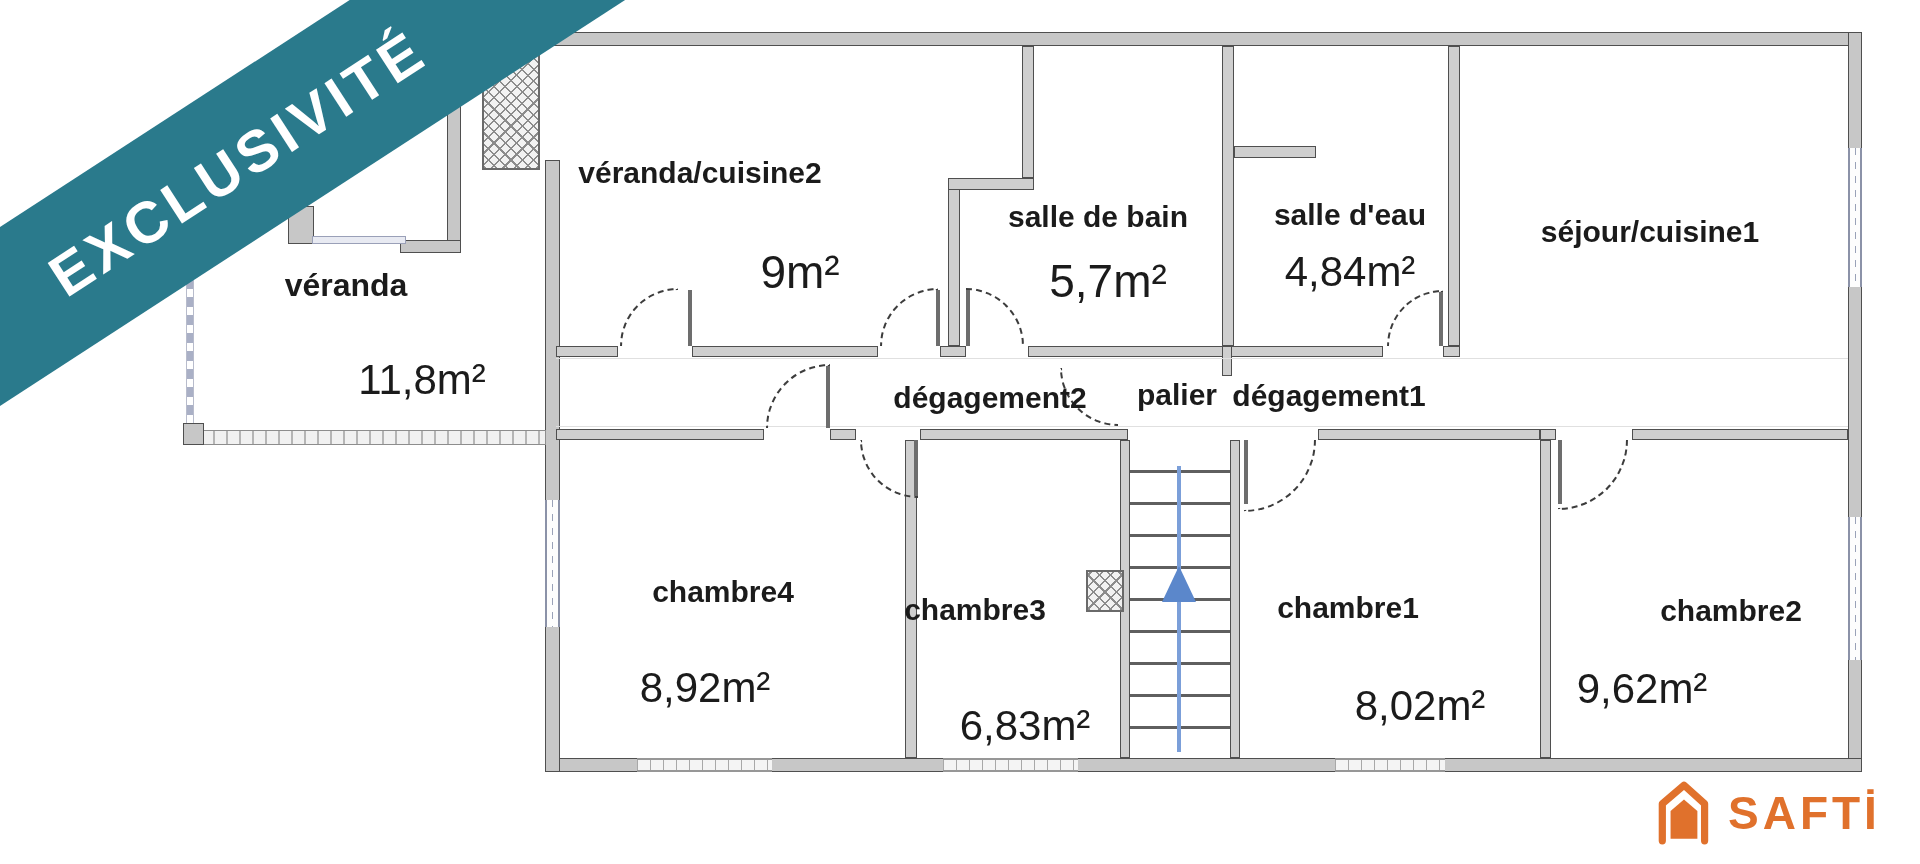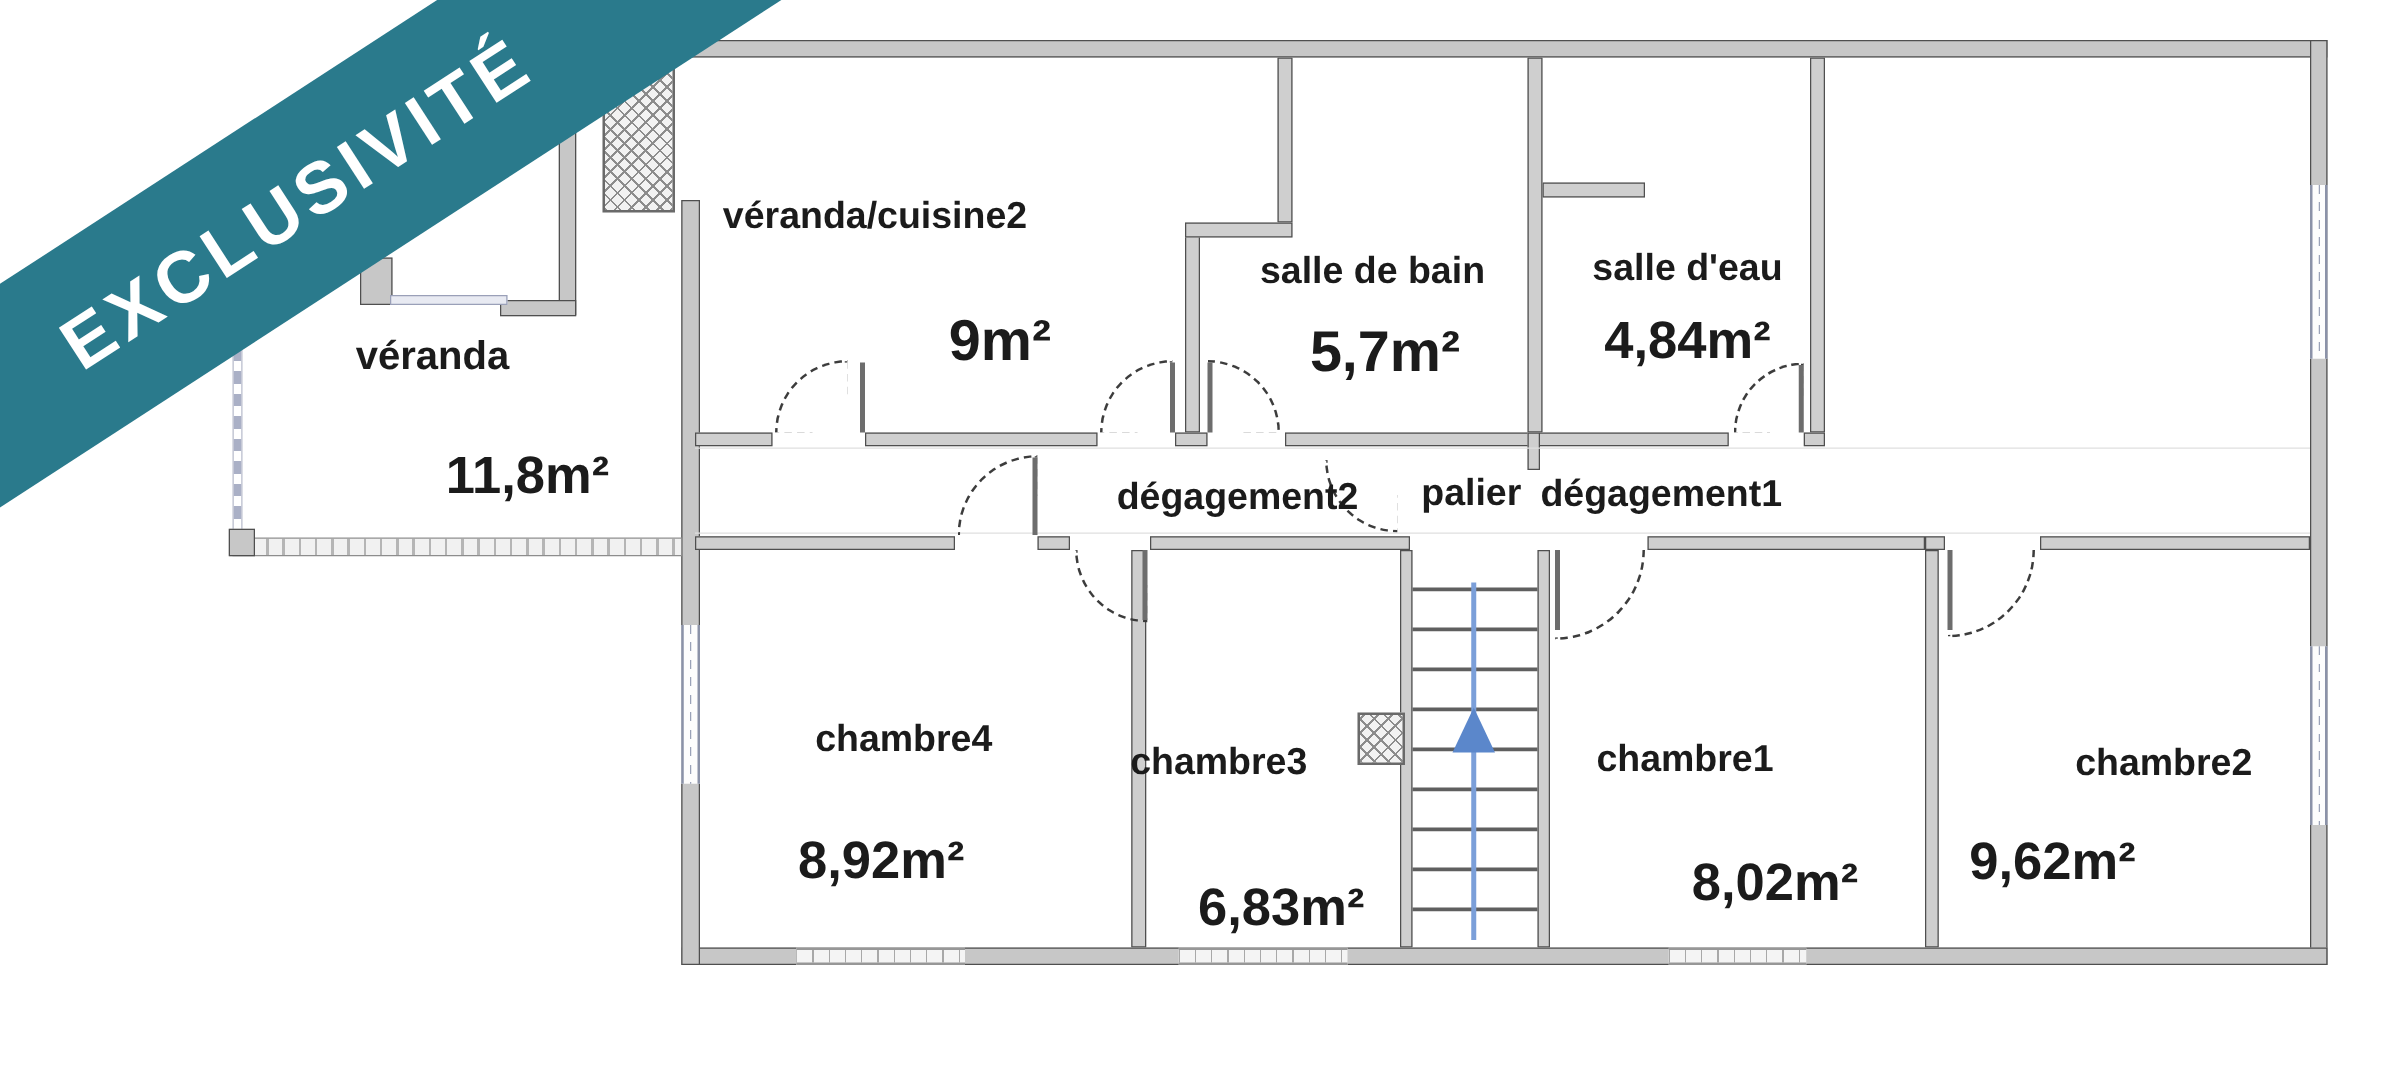--- a/index.html
+++ b/index.html
@@ -30,21 +30,21 @@
   .arc.bl{border-bottom:2px dashed #3c3c3c;border-left:2px dashed #3c3c3c;border-bottom-left-radius:100%;}
   .arc.br{border-bottom:2px dashed #3c3c3c;border-right:2px dashed #3c3c3c;border-bottom-right-radius:100%;}
   .leaf{position:absolute;background:#6d6d6d;}
   
   .tread{position:absolute;height:3px;background:#5f5f5f;}
   .floor-line{position:absolute;height:1px;background:#e0e0e0;}
   .stair-arrow-line{position:absolute;width:4px;background:#7b9fd9;}
   .stair-arrow-head{position:absolute;width:0;height:0;border-left:17px solid transparent;border-right:17px solid transparent;border-bottom:36px solid var(--arrow-color,#5b87cb);}
   
   .room-name{position:absolute;transform:translate(-50%,-50%);font-weight:700;font-size:30px;white-space:nowrap;}
-  .room-area{position:absolute;transform:translate(-50%,-50%);font-weight:700;font-size:42px;white-space:nowrap;}
+  .room-area{position:absolute;transform:translate(-50%,-50%);font-weight:400;font-size:42px;white-space:nowrap;}
   
   #banner{position:absolute;left:-160px;top:331px;width:1100px;height:150px;
           background:var(--banner-color,#2a7a8c);transform:rotate(-33deg);transform-origin:0 0;
           display:flex;align-items:center;justify-content:center;padding-right:250px;box-sizing:border-box;z-index:50;}
   #banner span{color:#ffffff;font-size:58px;font-weight:700;letter-spacing:5px;white-space:nowrap;}
   
   #logo{position:absolute;left:1652px;top:780px;display:flex;align-items:center;z-index:10;}
   #logo .brand{color:var(--logo-color,#e0712c);font-size:46px;font-weight:700;letter-spacing:4px;margin-left:10px;white-space:nowrap;}
 </style>
 </head>
@@ -148,20 +148,21 @@
 
   <div class="room-name" style="left:700px;top:173px">véranda/cuisine2</div>
   <div class="room-area" style="left:800px;top:272px;font-size:46px">9m²</div>
 
   <div class="room-name" style="left:1098px;top:217px">salle de bain</div>
   <div class="room-area" style="left:1108px;top:281px;font-size:46px">5,7m²</div>
 
   <div class="room-name" style="left:1350px;top:215px">salle d'eau</div>
   <div class="room-area" style="left:1350px;top:272px">4,84m²</div>
 
+  <div class="room-name" style="left:1650px;top:232px">séjour/cuisine1</div>
 
   <div class="room-name" style="left:990px;top:398px">dégagement2</div>
   <div class="room-name" style="left:1177px;top:395px">palier</div>
   <div class="room-name" style="left:1329px;top:396px">dégagement1</div>
 
   <div class="room-name" style="left:723px;top:592px">chambre4</div>
   <div class="room-area" style="left:705px;top:688px">8,92m²</div>
 
   <div class="room-name" style="left:975px;top:610px">chambre3</div>
   <div class="room-area" style="left:1025px;top:726px">6,83m²</div>
@@ -169,14 +170,21 @@
   <div class="room-name" style="left:1348px;top:608px">chambre1</div>
   <div class="room-area" style="left:1420px;top:706px">8,02m²</div>
 
   <div class="room-name" style="left:1731px;top:611px">chambre2</div>
   <div class="room-area" style="left:1642px;top:689px">9,62m²</div>
 
   <div id="banner">
     <span>EXCLUSIVITÉ</span>
   </div>
 
+  <div id="logo">
+    <svg width="66" height="66" viewBox="0 0 64 64">
+      <path d="M10,59 L10,23 L31,5 L51,23 L51,59" fill="none" stroke="#e0712c" stroke-width="7" stroke-linecap="round" stroke-linejoin="round"></path>
+      <path d="M18,57 L18,30 L31,19 L44,30 L44,57 Z" fill="#e0712c"></path>
+    </svg>
+    <span class="brand">SAFTİ</span>
+  </div>
 
 </div>
 
 </body></html>

